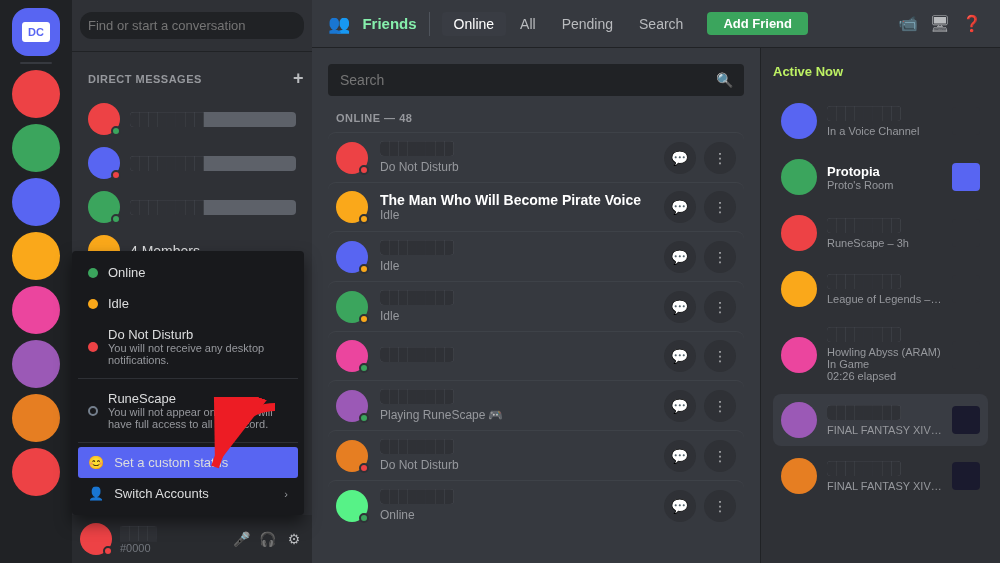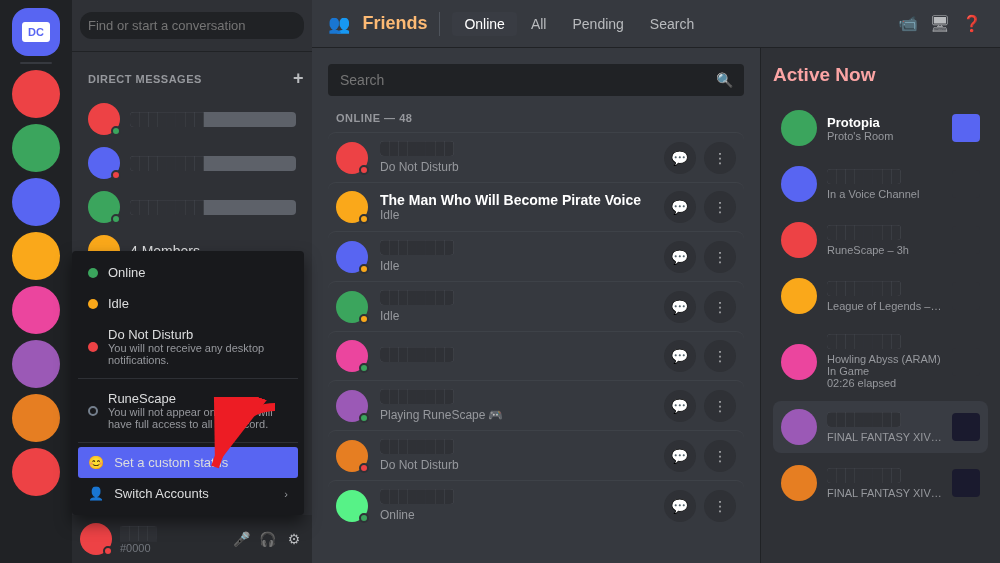--- a/index.html
+++ b/index.html
@@ -76,21 +76,21 @@
     .ctx-arrow { margin-left: auto; color: #96989d; font-size: 11px; }
 
     
     .main-content {
       flex: 1; background: #36393f; display: flex; flex-direction: column; height: 563px; overflow: hidden;
     }
     .friends-header {
       height: 48px; border-bottom: 1px solid #202225; display: flex; align-items: center; padding: 0 16px; gap: 12px; background: #36393f; flex-shrink: 0;
     }
     .friends-icon { color: #b9bbbe; font-size: 18px; }
-    .friends-title { color: #fdba74; font-weight: 700; font-size: 18px; }
+    .friends-title { color: #86efac; font-weight: 700; font-size: 15px; }
     .header-divider { width: 1px; height: 24px; background: #4f545c; }
     .nav-tabs { display: flex; gap: 2px; }
     .nav-tab {
       padding: 4px 12px; border-radius: 4px; color: #b9bbbe; font-size: 14px; cursor: pointer;
     }
     .nav-tab.active { background: #393c43; color: #fff; }
     .add-friend-btn {
       background: #3ba55d; color: #fff; border: none; border-radius: 4px; padding: 4px 16px; font-size: 13px; font-weight: 600; cursor: pointer;
     }
     .header-right { margin-left: auto; display: flex; gap: 8px; color: #b9bbbe; }
@@ -108,21 +108,21 @@
     .friend-status { font-size: 12px; color: #96989d; white-space: nowrap; overflow: hidden; text-overflow: ellipsis; }
     .friend-actions { display: flex; gap: 8px; }
     .friend-action-btn {
       width: 32px; height: 32px; border-radius: 50%; background: #2f3136; display: flex; align-items: center; justify-content: center; cursor: pointer; color: #b9bbbe; font-size: 14px;
     }
 
     
     .active-now {
       width: 240px; min-width: 240px; background: #2f3136; border-left: 1px solid #202225; padding: 16px 12px; overflow-y: auto;
     }
-    .active-now-title { color: #fca5a5; font-weight: 700; font-size: 19px; margin-bottom: 16px; }
+    .active-now-title { color: #bef264; font-weight: 700; font-size: 13px; margin-bottom: 16px; }
     .active-item {
       display: flex; align-items: center; gap: 10px; padding: 8px; border-radius: 8px; cursor: pointer; margin-bottom: 4px;
     }
     .active-item.highlighted { background: #393c43; }
     .active-avatar { width: 36px; height: 36px; border-radius: 50%; flex-shrink: 0; }
     .active-info { flex: 1; overflow: hidden; }
     .active-name { font-size: 13px; color: #fff; font-weight: 600; white-space: nowrap; overflow: hidden; text-overflow: ellipsis; }
     .active-status { font-size: 11px; color: #96989d; white-space: nowrap; overflow: hidden; text-overflow: ellipsis; }
     .active-game-icon { width: 28px; height: 28px; border-radius: 4px; background: #5865f2; flex-shrink: 0; }
 
@@ -272,20 +272,21 @@
   <div class="friends-header">
     <span class="friends-icon">👥</span>
     <span class="friends-title">Friends</span>
     <div class="header-divider"></div>
     <div class="nav-tabs">
       <div class="nav-tab active">Online</div>
       <div class="nav-tab">All</div>
       <div class="nav-tab">Pending</div>
       <div class="nav-tab">Search</div>
     </div>
+    <button class="add-friend-btn">Add Friend</button>
     <div class="header-right">
       <div class="header-icon">📹</div>
       <div class="header-icon">🖥</div>
       <div class="header-icon">❓</div>
     </div>
   </div>
 
   <div class="friends-body">
     <div class="friends-list">
 
@@ -413,38 +414,38 @@
           <div class="friend-action-btn">⋮</div>
         </div>
       </div>
     </div>
 
     <div class="active-now">
       <div class="active-now-title">Active Now</div>
 
       <div class="active-item">
         <div class="avatar-wrap">
+          <div class="active-avatar" style="background:#5865f2;"></div>
+        </div>
+        <div class="active-info">
+          <div class="active-name blurred-text">████████</div>
+          <div class="active-status">In a Voice Channel</div>
+        </div>
+        <div class="active-game-icon" style="background:#2f3136;"></div>
+      </div>
+
+      <div class="active-item">
+        <div class="avatar-wrap">
           <div class="active-avatar" style="background:#3ba55d;"></div>
         </div>
         <div class="active-info">
           <div class="active-name">Protopia</div>
           <div class="active-status">Proto's Room</div>
         </div>
         <div class="active-game-icon" style="background:#5865f2;"></div>
-      </div>
-
-      <div class="active-item">
-        <div class="avatar-wrap">
-          <div class="active-avatar" style="background:#5865f2;"></div>
-        </div>
-        <div class="active-info">
-          <div class="active-name blurred-text">████████</div>
-          <div class="active-status">In a Voice Channel</div>
-        </div>
-        <div class="active-game-icon" style="background:#2f3136;"></div>
       </div>
 
       <div class="active-item">
         <div class="avatar-wrap">
           <div class="active-avatar" style="background:#ed4245;"></div>
         </div>
         <div class="active-info">
           <div class="active-name blurred-text">████████</div>
           <div class="active-status">RuneScape – 3h</div>
         </div>

